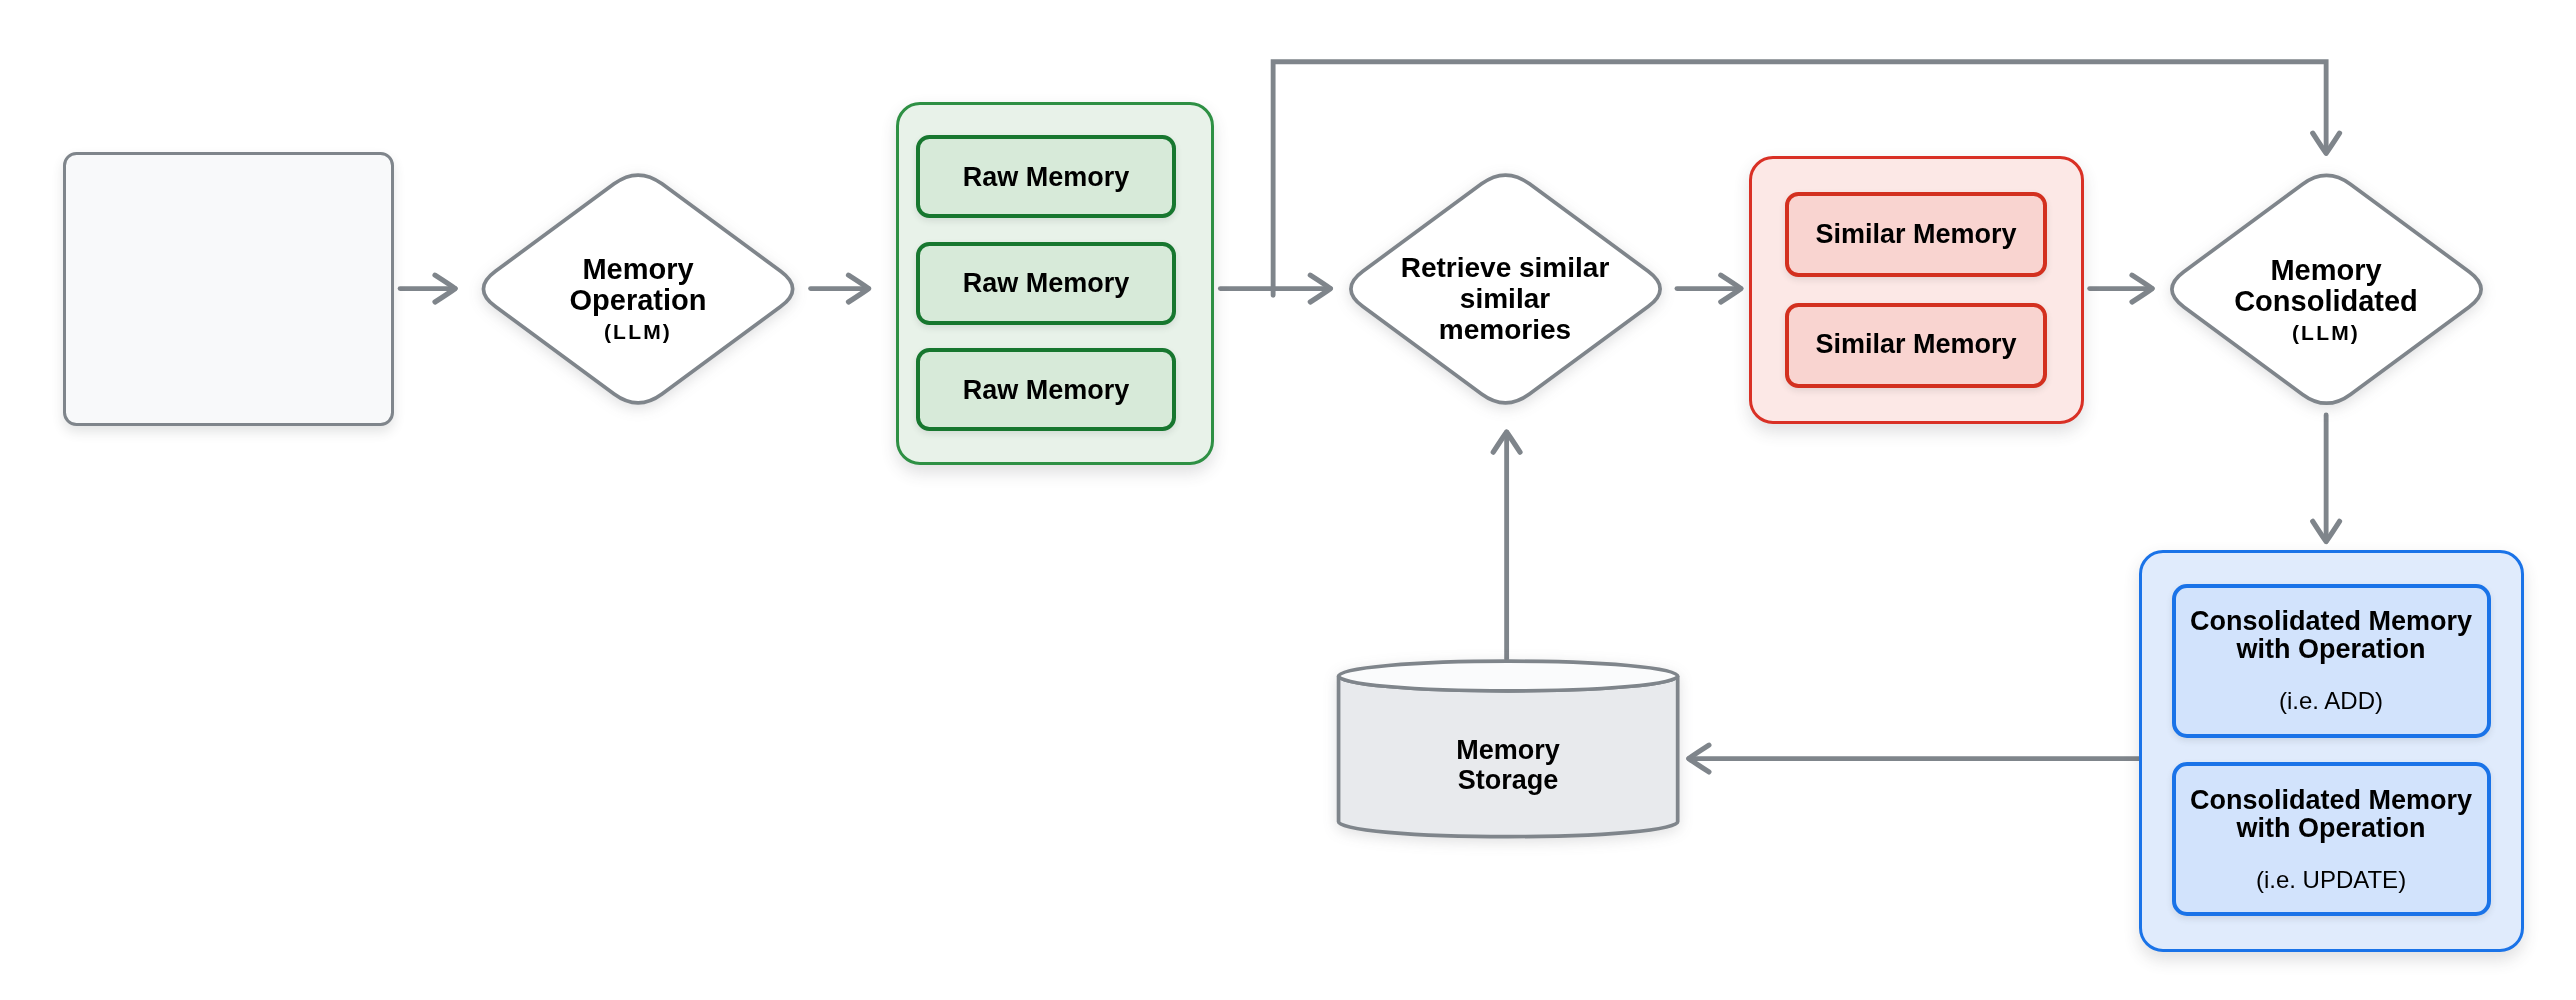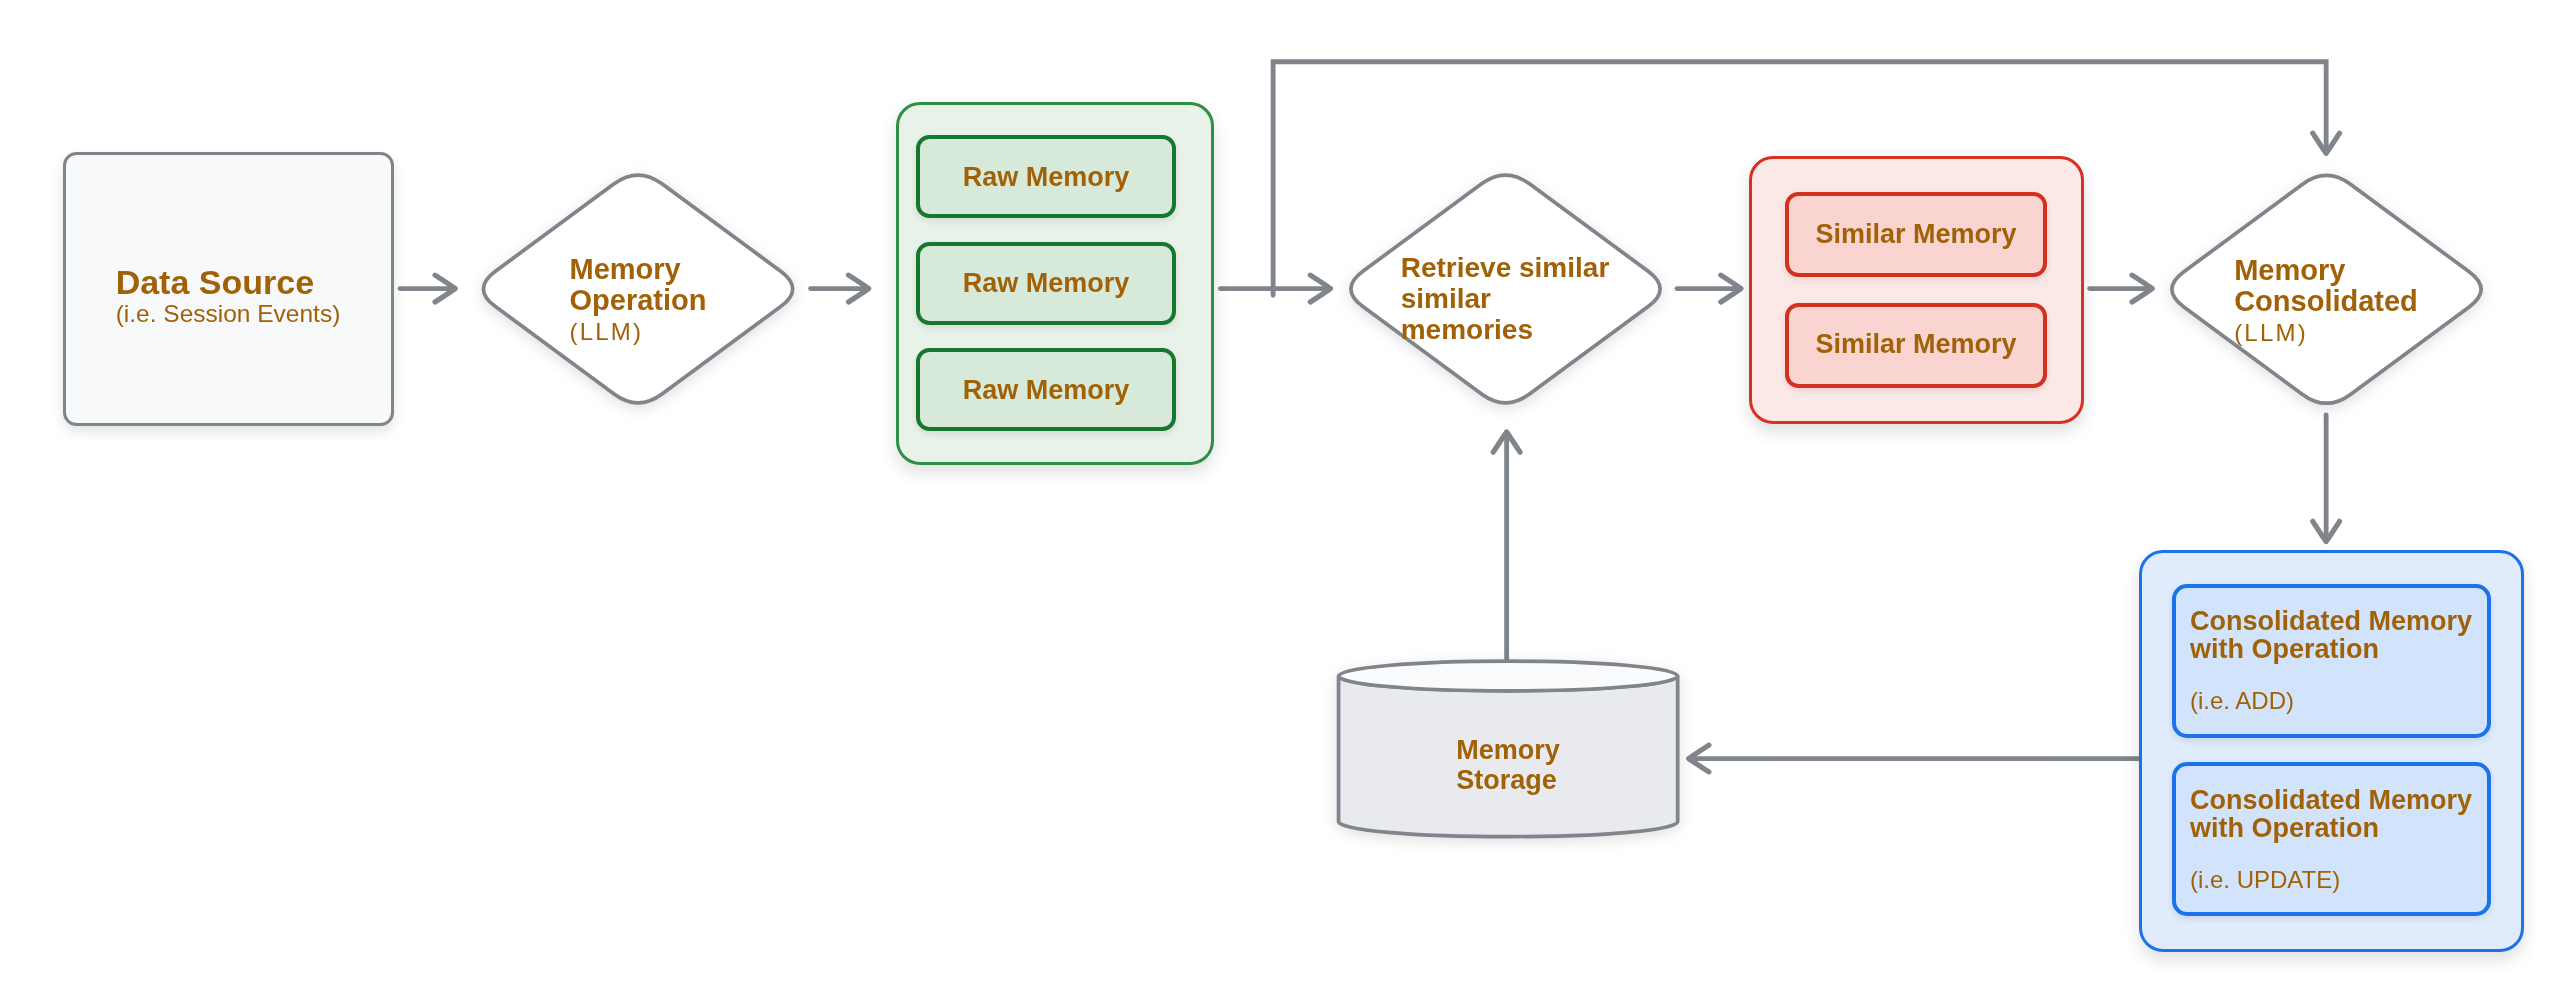--- a/index.html
+++ b/index.html
@@ -28,26 +28,26 @@
 
   .mem-box{border-radius:13.4px; box-shadow:0 3px 6.7px rgba(60,64,67,.12);}
   .green-box{left:916px; width:260px; height:83px;
     background:#d7ead9; border:4.5px solid #17772f;}
   .red-box{left:1785px; width:262px; height:85px;
     background:#f9d4d0; border:4.5px solid #d3301f;}
   .blue-box{left:2172px; width:319px; height:154px; border-radius:15px;
     background:#d2e3fc; border:4.5px solid #1a73e8;}
 
   .label{position:absolute; transform:translate(-50%,-50%);
-    white-space:nowrap; color:#a16207;}
+    text-align:center; white-space:nowrap; color:#000000;}
   .line{display:block;}
   .ds-title{font-size:34px; font-weight:700; line-height:36px;}
   .ds-sub{font-size:24.5px; font-weight:400; line-height:27px;}
   .diamond-title{font-size:29px; font-weight:700; line-height:31px;}
-  .diamond-sub{font-size:24px; font-weight:400; line-height:31px; letter-spacing:2.2px;}
+  .diamond-sub{font-size:21px; font-weight:700; line-height:31px; letter-spacing:2.2px;}
   .retrieve-line{font-size:28px; font-weight:600; line-height:31px;}
   .mem-label{font-size:27px; font-weight:600;}
   .cons-line{font-size:27px; font-weight:600; line-height:28px;}
   .cons-sub{font-size:24px; font-weight:400; line-height:24px; margin-top:26px;}
   .storage-line{font-size:27px; font-weight:600; line-height:30px;}
 </style>
 </head>
 <body>
 
 <div class="canvas">
@@ -73,24 +73,20 @@
     <path class="shape diamond" transform="translate(2024.5,388.5)" d="M 32.2 -141.3 L 191.8 -23.7 Q 224 0 191.8 23.7 L 32.2 141.3 Q 0 165 -32.2 141.3 L -191.8 23.7 Q -224 0 -191.8 -23.7 L -32.2 -141.3 Q 0 -165 32.2 -141.3 Z"></path>
     <path class="shape diamond" transform="translate(3128.5,389)" d="M 32.2 -141.3 L 191.8 -23.7 Q 224 0 191.8 23.7 L 32.2 141.3 Q 0 165 -32.2 141.3 L -191.8 23.7 Q -224 0 -191.8 -23.7 L -32.2 -141.3 Q 0 -165 32.2 -141.3 Z"></path>
 
     <g class="shape">
       <path d="M 1800 909 L 1800 1105 A 228 20 0 0 0 2256 1105 L 2256 909 A 228 20 0 0 1 1800 909 Z" fill="#e8eaed" stroke="#7f858b" stroke-width="5"></path>
       <ellipse cx="2028" cy="909" rx="228" ry="20" fill="#fafbfc" stroke="#7f858b" stroke-width="5"></ellipse>
     </g>
   </svg>
 
   <div class="node ds-box"></div>
-  <div class="label" style="left:228px; top:295px">
-    <span class="line ds-title">Data Source</span>
-    <span class="line ds-sub">(i.e. Session Events)</span>
-  </div>
 
   <div class="label" style="left:638px; top:300px">
     <span class="line diamond-title">Memory</span>
     <span class="line diamond-title">Operation</span>
     <span class="line diamond-sub">(LLM)</span>
   </div>
 
   <div class="node group green-group"></div>
   <div class="node mem-box green-box" style="top:135px"></div>
   <div class="node mem-box green-box" style="top:242px"></div>

